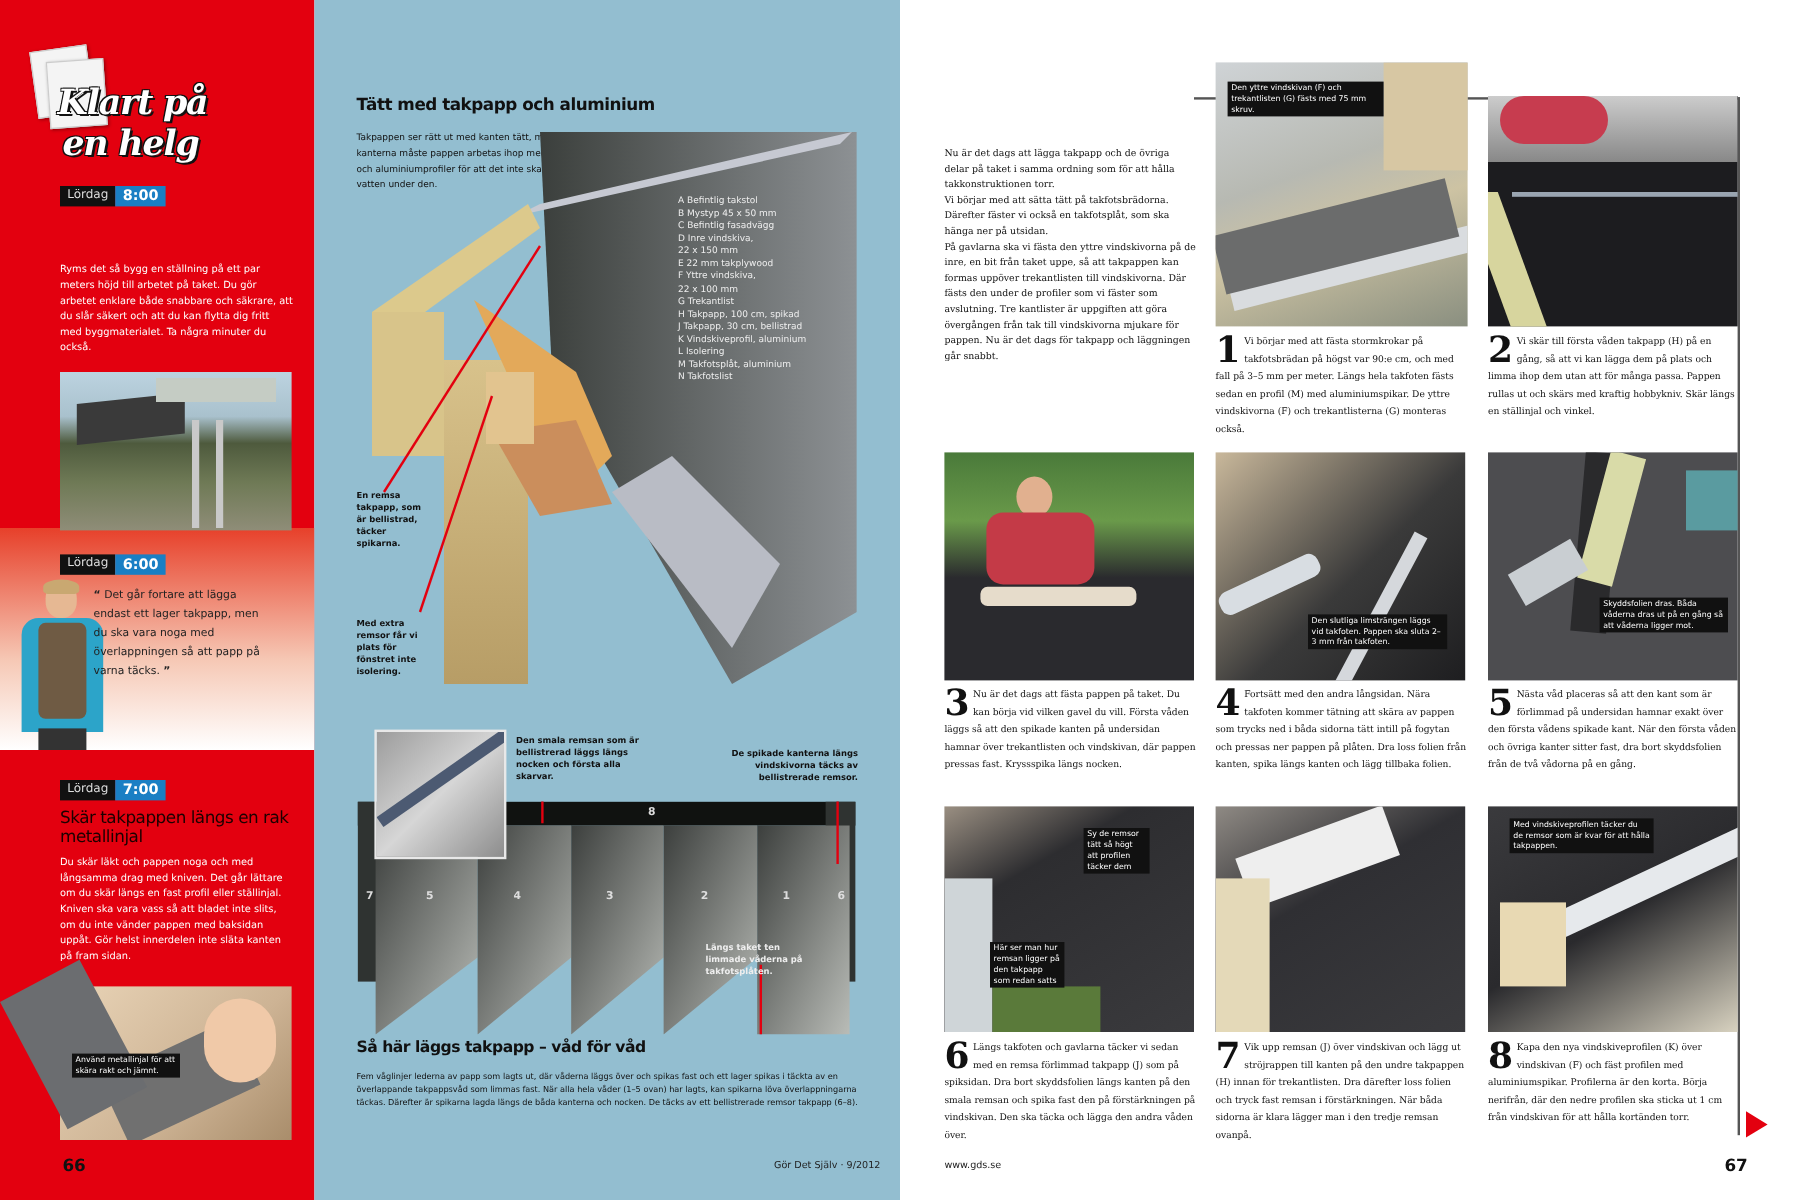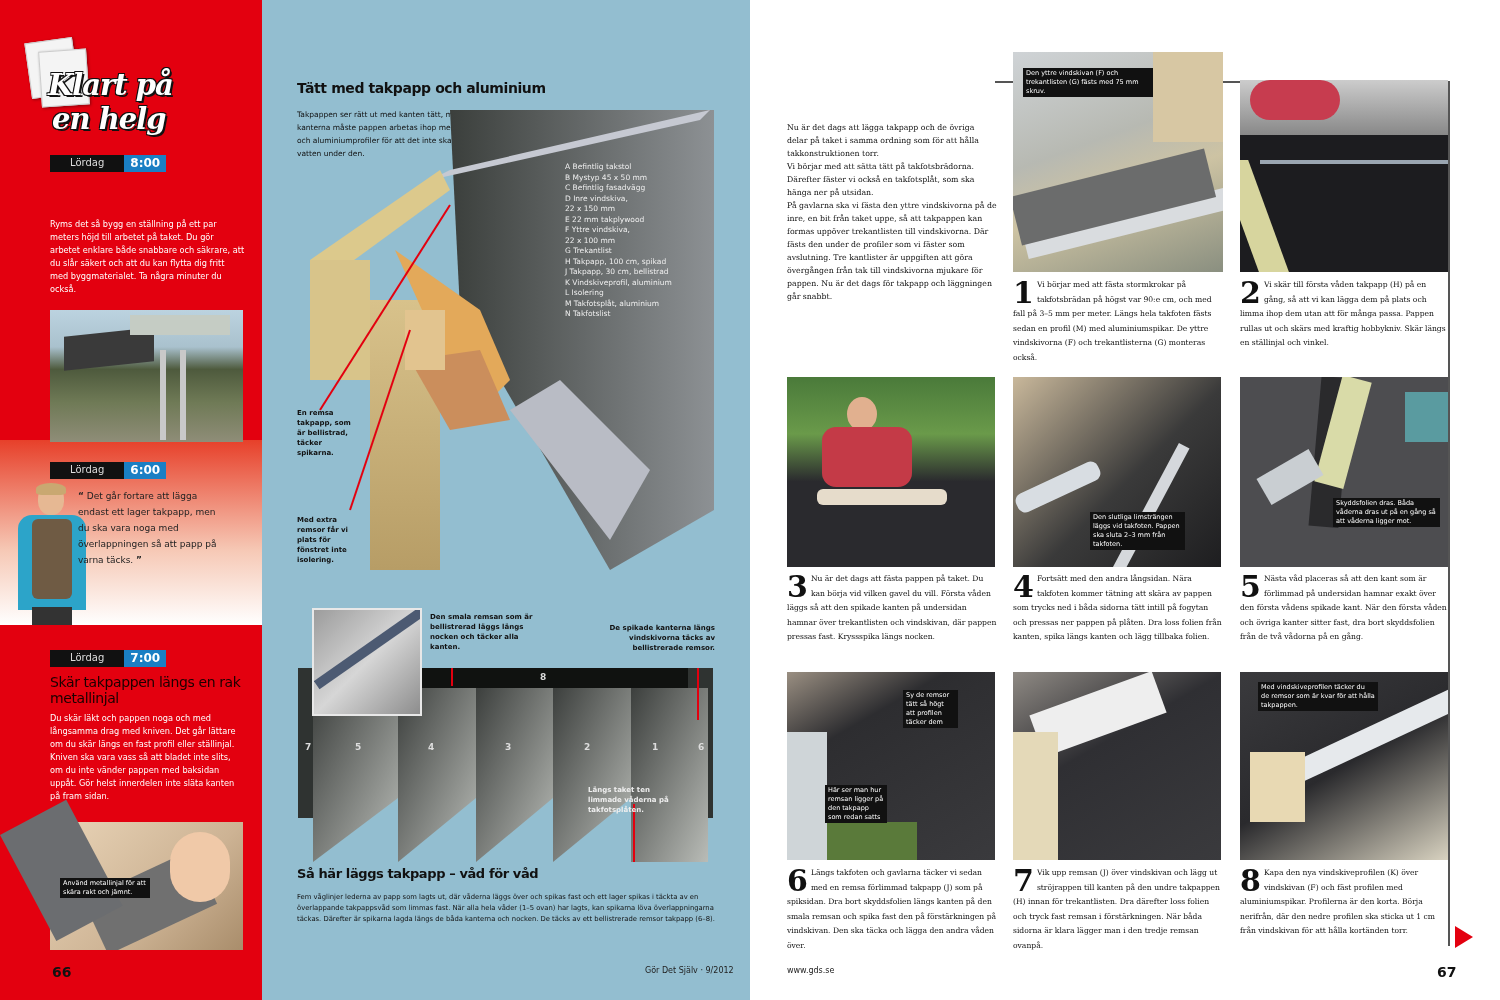--- a/index.html
+++ b/index.html
@@ -5,21 +5,21 @@
 *{box-sizing:border-box;margin:0;padding:0}
 html,body{width:1500px;height:1000px;overflow:hidden;background:#fff;font-family:"DejaVu Sans",sans-serif}
 .spread{position:relative;width:1500px;height:1000px}
 
 .redcol{position:absolute;left:0;top:0;width:262px;height:1000px;background:#e3000f}
 .redcol .fade{position:absolute;left:0;top:440px;width:262px;height:185px;background:linear-gradient(#e7402a,#f6c9b6 60%,#fff)}
 .logo{position:absolute;left:30px;top:40px;width:200px;height:110px}
 .logo .paper{position:absolute;width:48px;height:56px;background:#f4f4f4;border:1px solid #ccc;box-shadow:1px 1px 3px rgba(0,0,0,.4)}
 .logo .t{position:absolute;left:18px;font:italic bold 29px "DejaVu Serif",serif;color:#fff;text-shadow:2px 2px 0 #111,-1px -1px 0 #111,1px -1px 0 #111,-1px 1px 0 #111;letter-spacing:-1px}
 .time{position:absolute;left:50px;height:17px;display:flex;font-size:10px}
-.time .d{background:#111;color:#ddd;padding:2px 20px}
+.time .d{background:#111;color:#ddd;padding:2px 6px}
 .time .h{background:#1a7fc4;color:#fff;font-weight:bold;padding:1px 6px;font-size:12px}
 .rhead{position:absolute;left:50px;width:200px;font-size:14px;line-height:16px;color:#1c0000;letter-spacing:-.4px}
 .rtxt{position:absolute;left:50px;width:195px;font-size:8.2px;line-height:13px;color:#fff}
 .photo{position:absolute;overflow:hidden}
 .quote{position:absolute;left:78px;top:488px;width:150px;font-size:9px;line-height:16px;color:#222;text-align:left}
 .person{position:absolute;left:12px;top:485px;width:80px;height:140px}
 .person .head{position:absolute;left:26px;top:0;width:26px;height:30px;border-radius:45%;background:#e6b893}
 .person .hair{position:absolute;left:24px;top:-2px;width:30px;height:12px;border-radius:50% 50% 20% 20%;background:#c9a871}
 .person .body{position:absolute;left:6px;top:30px;width:68px;height:95px;border-radius:14px 14px 0 0;background:#2ca4c9}
 .person .vest{position:absolute;left:20px;top:34px;width:40px;height:80px;background:#6f5b44;border-radius:6px}
@@ -174,21 +174,21 @@
   <div class="strip-lbl" style="left:305px;top:742px">7</div>
   <div class="strip-lbl" style="left:355px;top:742px">5</div>
   <div class="strip-lbl" style="left:428px;top:742px">4</div>
   <div class="strip-lbl" style="left:505px;top:742px">3</div>
   <div class="strip-lbl" style="left:584px;top:742px">2</div>
   <div class="strip-lbl" style="left:652px;top:742px">1</div>
   <div class="strip-lbl" style="left:698px;top:742px">6</div>
   <div class="photo" style="left:312px;top:608px;width:110px;height:108px;background:linear-gradient(135deg,#9c9c9c,#d6d6d6 50%,#8d8d8d);border:2px solid #e8e8e8">
     <div style="position:absolute;left:-10px;top:30px;width:140px;height:10px;background:#4c5a72;transform:rotate(-35deg)"></div>
   </div>
-  <div class="callout" style="left:430px;top:612px;width:110px">Den smala remsan som är bellistrerad läggs längs nocken och täcker alla kanten.</div>
+  <div class="callout" style="left:430px;top:612px;width:110px">Den smala remsan som är bellistrerad läggs längs nocken och första alla skarvar.</div>
   <div class="callout" style="left:585px;top:623px;width:130px;text-align:right">De spikade kanterna längs vindskivorna täcks av bellistrerade remsor.</div>
   <div class="callout" style="left:588px;top:785px;width:85px;color:#eee">Längs taket ten limmade våderna på takfotsplåten.</div>
   <div class="btitle" style="left:297px;top:866px;font-size:13px">Så här läggs takpapp – våd för våd</div>
   <div class="btxt" style="left:297px;top:892px;width:430px;font-size:6.8px;line-height:11px">Fem våglinjer lederna av papp som lagts ut, där våderna läggs över och spikas fast och ett lager spikas i täckta av en överlappande takpappsvåd som limmas fast. När alla hela våder (1–5 ovan) har lagts, kan spikarna löva överlappningarna täckas. Därefter är spikarna lagda längs de båda kanterna och nocken. De täcks av ett bellistrerade remsor takpapp (6–8).</div>
   <div class="footer-l" style="left:645px;top:966px">
     <span>Gör Det Själv</span> · <span>9/2012</span>
   </div>
 
   <div class="rule" style="left:995px;top:81px;width:455px;height:1.5px"></div>
   <div class="rule" style="left:1448px;top:81px;width:1.5px;height:865px"></div>
@@ -214,21 +214,21 @@
 
   <div class="photo" style="left:787px;top:377px;width:208px;height:190px;background:linear-gradient(#4a7a3a,#6a9a4a 30%,#2a2a2e 55%,#2a2a2e)">
     <div style="position:absolute;left:60px;top:20px;width:30px;height:34px;border-radius:50%;background:#e1b08f"></div>
     <div style="position:absolute;left:35px;top:50px;width:90px;height:60px;border-radius:14px;background:#c43a47"></div>
     <div style="position:absolute;left:30px;top:112px;width:130px;height:16px;border-radius:6px;background:#e6dccb"></div>
   </div>
   <div class="photo" style="left:1013px;top:377px;width:208px;height:190px;background:linear-gradient(135deg,#c9b89b,#3a3a3a 55%,#1e1e20)">
     <div style="position:absolute;left:0;top:100px;width:90px;height:20px;border-radius:8px;background:#d8dde2;transform:rotate(-25deg)"></div>
     <div style="position:absolute;left:130px;top:60px;width:12px;height:150px;background:#d5d8dc;transform:rotate(28deg)"></div>
   </div>
-  <div class="cap" style="left:1090px;top:512px;width:95px">Den slutliga limsträngen läggs vid takfoten. Pappen ska sluta 2–3 mm från takfoten.</div>
+  <div class="cap" style="left:1090px;top:512px;width:116px">Den slutliga limsträngen läggs vid takfoten. Pappen ska sluta 2–3 mm från takfoten.</div>
   <div class="photo" style="left:1240px;top:377px;width:208px;height:190px;background:#4d4d50">
     <div style="position:absolute;left:75px;top:0;width:30px;height:150px;background:#2a2a2c;transform:rotate(5deg)"></div>
     <div style="position:absolute;left:88px;top:0;width:30px;height:110px;background:#d9dba8;transform:rotate(15deg)"></div>
     <div style="position:absolute;left:20px;top:85px;width:60px;height:30px;background:#c9ced2;transform:rotate(-30deg)"></div>
     <div style="position:absolute;left:165px;top:15px;width:45px;height:50px;background:#5a9ba0"></div>
   </div>
   <div class="cap" style="left:1333px;top:498px;width:107px">Skyddsfolien dras. Båda våderna dras ut på en gång så att våderna ligger mot.</div>
 
   <div class="step" style="left:787px;top:572px"><span class="n">3</span><span>Nu är det dags att fästa pappen på taket. Du kan börja vid vilken gavel du vill. Första våden läggs så att den spikade kanten på undersidan hamnar över trekantlisten och vindskivan, där pappen pressas fast. Kryssspika längs nocken.</span></div>
   <div class="step" style="left:1013px;top:572px"><span class="n">4</span><span>Fortsätt med den andra långsidan. Nära takfoten kommer tätning att skära av pappen som trycks ned i båda sidorna tätt intill på fogytan och pressas ner pappen på plåten. Dra loss folien från kanten, spika längs kanten och lägg tillbaka folien.</span></div>

